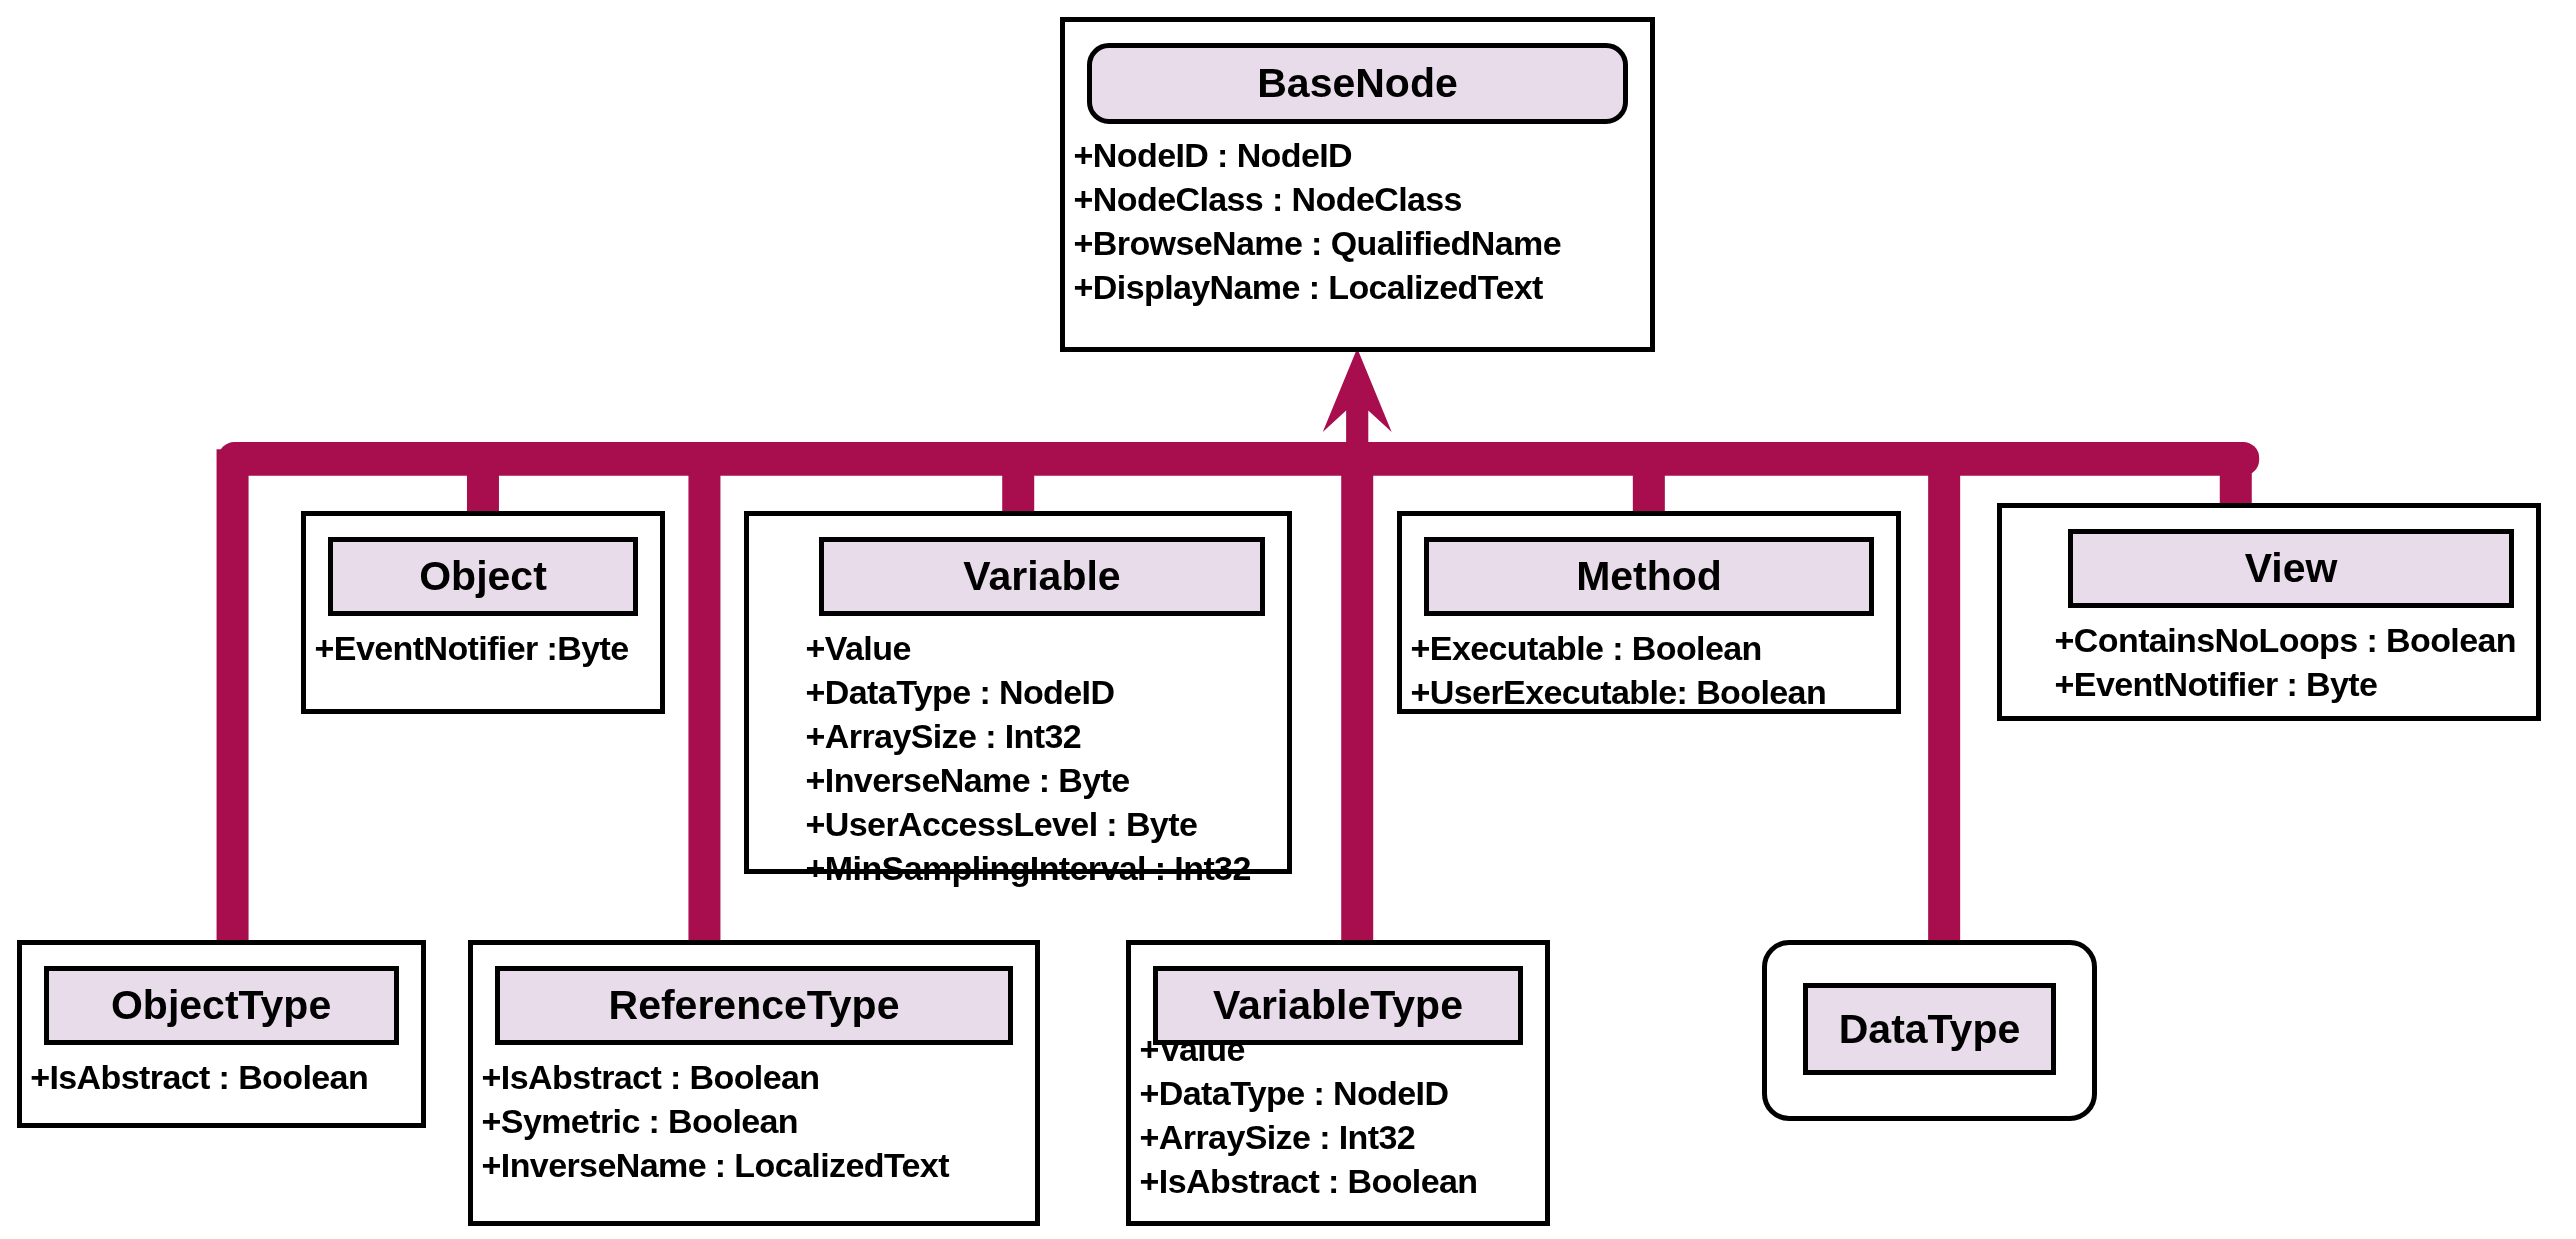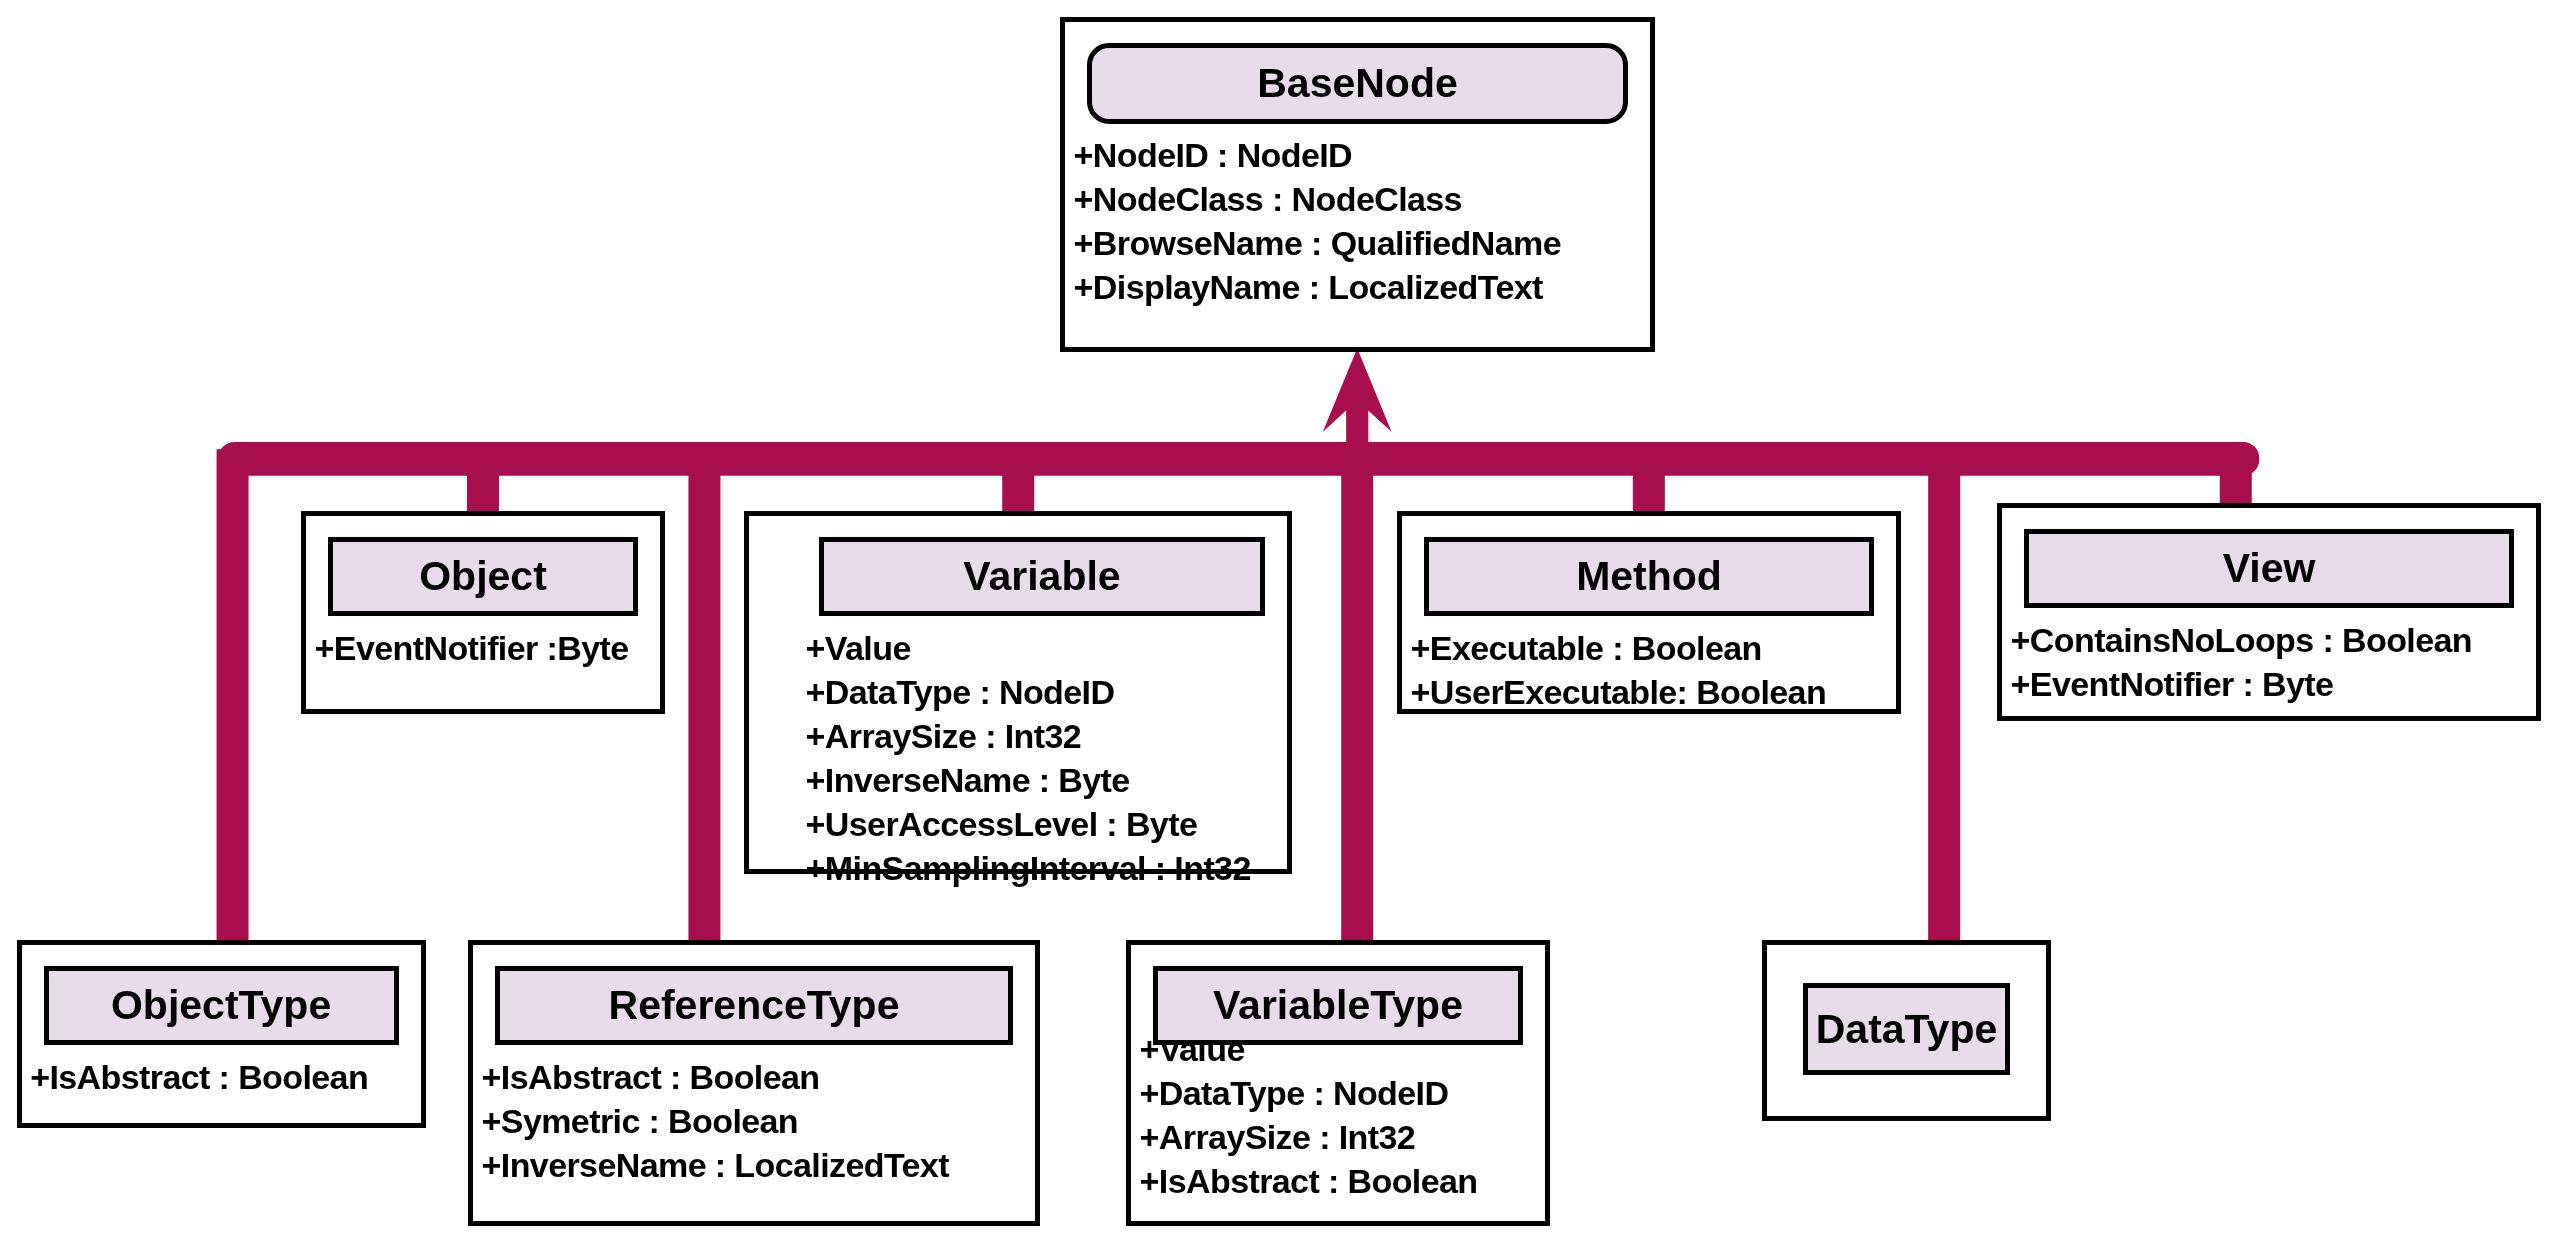--- a/index.html
+++ b/index.html
@@ -125,21 +125,21 @@
   </div>
 
   <div class="cls" style="left:1397px; top:511px; width:504px; height:203px;">
     <div class="titlebar">Method</div>
     <div class="attrs">
       <div class="attr">+Executable : Boolean</div>
       <div class="attr">+UserExecutable: Boolean</div>
     </div>
   </div>
 
-  <div class="cls" style="left:1997px; top:503px; width:544px; height:218px;">
+  <div class="cls" style="left:1997px; top:503px; width:544px; height:218px;padding-left:44px;">
     <div class="titlebar">View</div>
     <div class="attrs">
       <div class="attr">+ContainsNoLoops : Boolean</div>
       <div class="attr">+EventNotifier : Byte</div>
     </div>
   </div>
 
   <div class="cls" style="left:16.6px; top:940px; width:409px; height:188px;">
     <div class="titlebar">ObjectType</div>
     <div class="attrs">
@@ -159,18 +159,18 @@
   <div class="cls cls--variabletype" style="left:1126px; top:940px; width:424px; height:286px;">
     <div class="titlebar">VariableType</div>
     <div class="attrs">
       <div class="attr">+Value</div>
       <div class="attr">+DataType : NodeID</div>
       <div class="attr">+ArraySize : Int32</div>
       <div class="attr">+IsAbstract : Boolean</div>
     </div>
   </div>
 
-  <div class="cls cls--datatype" style="left:1762px; top:940px; width:289px; height:181px;">
+  <div class="cls cls--datatype" style="left:1762px; top:940px; width:335px; height:181px;border-radius:27px;">
     <div class="titlebar">DataType</div>
   </div>
 
 </div>
 
 
 </body></html>

